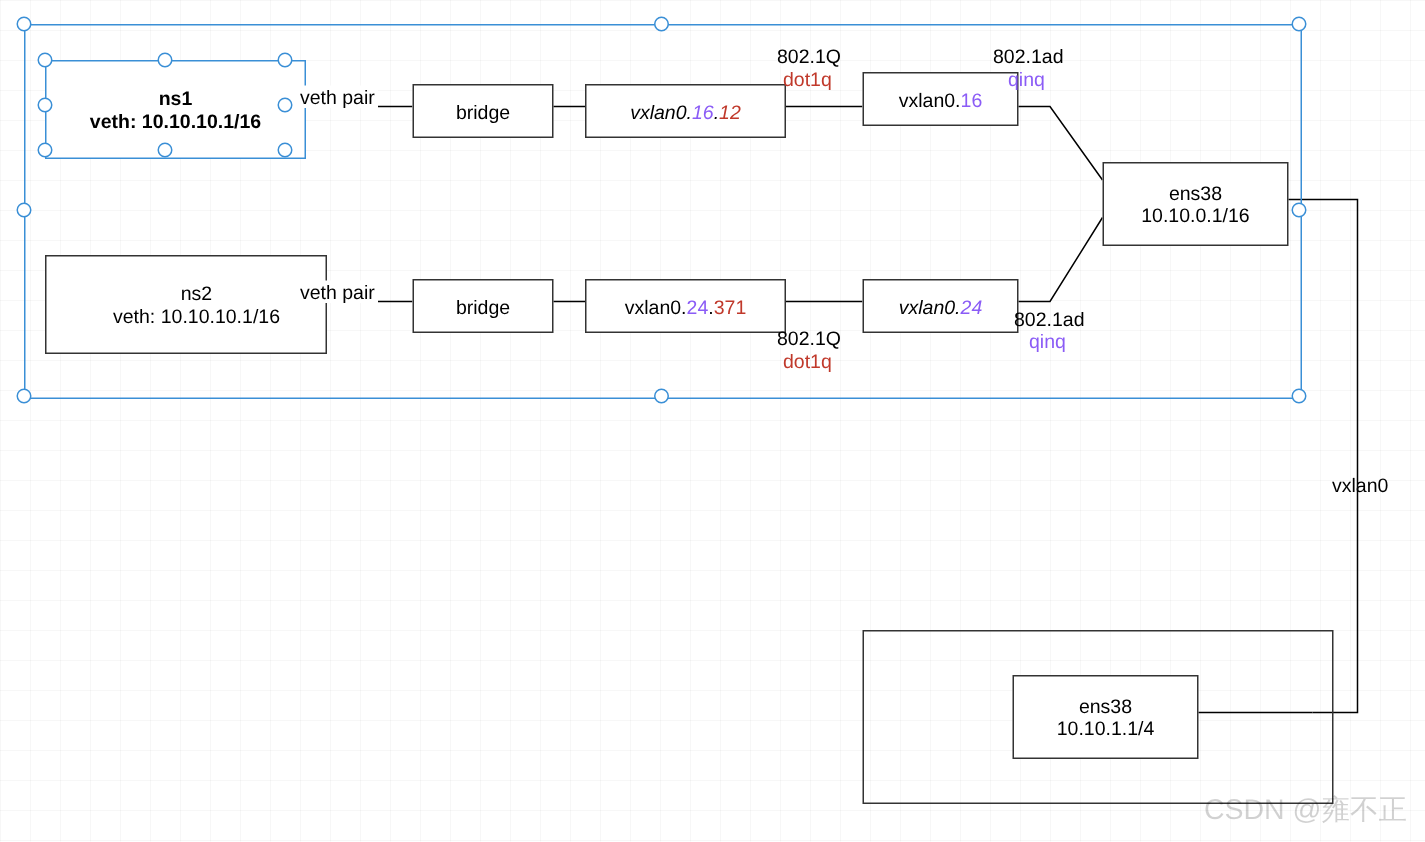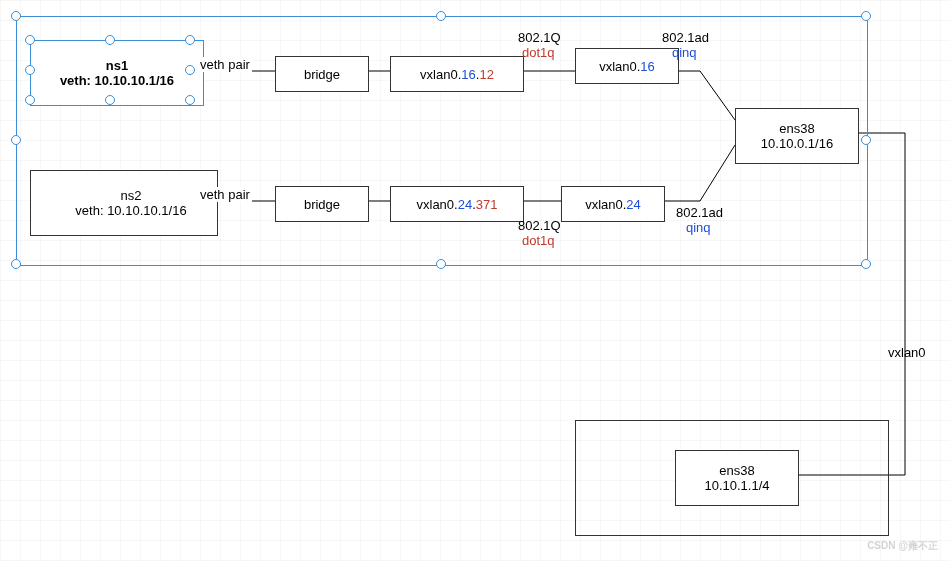--- a/index.html
+++ b/index.html
@@ -8,25 +8,25 @@
     position:absolute;left:0;top:0;width:950px;height:561px;
     background-color:#fff;
     background-image:
       linear-gradient(to right, rgba(0,0,0,0.03) 1px, transparent 1px),
       linear-gradient(to bottom, rgba(0,0,0,0.03) 1px, transparent 1px);
     background-size:20px 20px;
   }
   svg{position:absolute;left:0;top:0;}
   .box{position:absolute;border:1px solid #333;background:#fff;display:flex;flex-direction:column;align-items:center;justify-content:center;text-align:center;padding:2px 6px;}
   .lbl{position:absolute;white-space:nowrap;}
-  .blue{color:#1d4ed8;}
+  .blue{color:#8b5cf6;}
   .red{color:#c0392b;}
   .sel-outline{position:absolute;border:1px solid #3a8fd6;background:transparent;}
   .handle{position:absolute;width:8px;height:8px;background:#fff;border:1px solid #3a8fd6;border-radius:50%;transform:translate(-50%,-50%);}
-  .watermark{position:absolute;right:12px;bottom:8px;color:rgba(0,0,0,0.18);font-size:10px;font-weight:bold;}
+  .watermark{position:absolute;right:12px;bottom:8px;color:rgba(0,0,0,0.18);font-size:19px;}
 </style>
 </head>
 <body>
 
 <div class="grid"></div>
 
 <svg width="950" height="561">
 
   <line x1="190" y1="71" x2="275" y2="71" stroke="#000"></line>
 
@@ -77,36 +77,36 @@
   <div>veth: 10.10.10.1/16</div>
 </div>
 
 <div class="box" style="left:275px;top:56px;width:80px;height:30px;">
   <span>bridge</span>
 </div>
 <div class="box" style="left:275px;top:186px;width:80px;height:30px;">
   <span>bridge</span>
 </div>
 
-<div class="box" style="left:390px;top:56px;width:120px;height:30px;">
+<div class="box" style="left:390px;top:56px;width:120px;height:30px;font-style:italic;">
   <span>
     <span>vxlan0.</span><span class="blue">16</span><span>.</span><span class="red">12</span>
   </span>
 </div>
 <div class="box" style="left:390px;top:186px;width:120px;height:30px;">
   <span>
     <span>vxlan0.</span><span class="blue">24</span><span>.</span><span class="red">371</span>
   </span>
 </div>
 <div class="box" style="left:575px;top:48px;width:90px;height:30px;">
   <span>
     <span>vxlan0.</span><span class="blue">16</span>
   </span>
 </div>
-<div class="box" style="left:561px;top:186px;width:90px;height:30px;">
+<div class="box" style="left:575px;top:186px;width:90px;height:30px;font-style:italic;">
   <span>
     <span>vxlan0.</span><span class="blue">24</span>
   </span>
 </div>
 
 <div class="box" style="left:735px;top:108px;width:110px;height:50px;">
   <div>ens38</div>
   <div>10.10.0.1/16</div>
 </div>
 
@@ -124,15 +124,15 @@
 
 <div class="lbl" style="left:518px;top:218px;">802.1Q</div>
 <div class="lbl red" style="left:522px;top:233px;">dot1q</div>
 
 <div class="lbl" style="left:662px;top:30px;">802.1ad</div>
 <div class="lbl blue" style="left:672px;top:45px;">qinq</div>
 
 <div class="lbl" style="left:676px;top:205px;">802.1ad</div>
 <div class="lbl blue" style="left:686px;top:220px;">qinq</div>
 
-<div class="lbl" style="left:888px;top:345px;">vxlan0</div>
+<div class="lbl" style="left:888px;top:316px;">vxlan0</div>
 
 <div class="watermark">CSDN @雍不正</div>
 
 </body></html>

